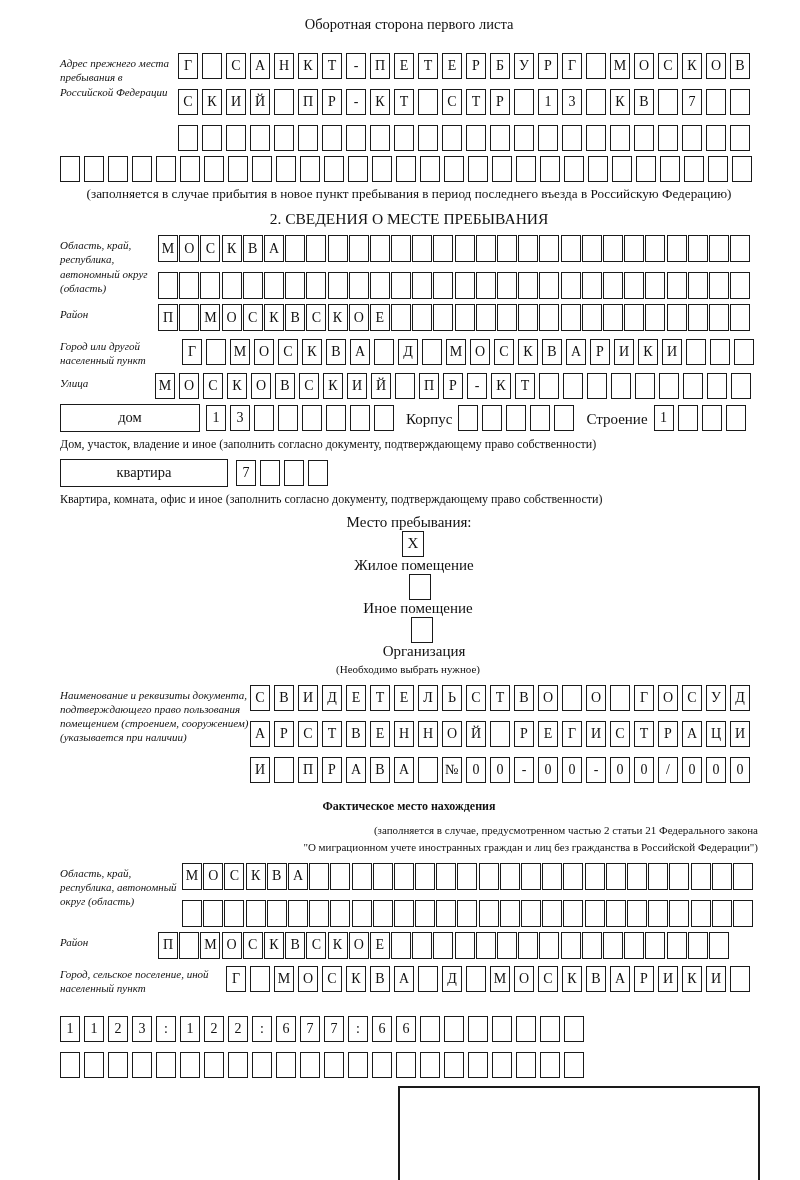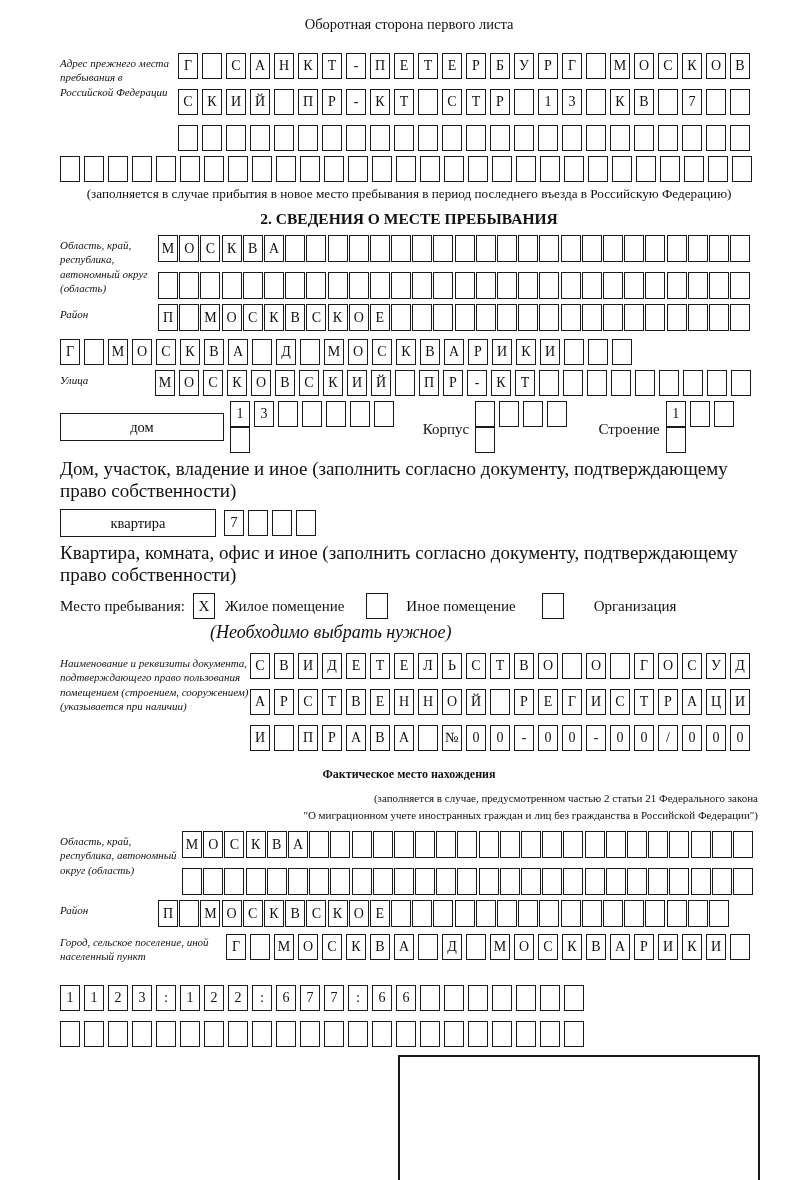--- a/index.html
+++ b/index.html
@@ -14,31 +14,31 @@
 
   
   .grid { display:flex; flex-wrap:wrap; }
   .grid .cell { width:20px; height:26px; border:1.6px solid #1a1a1a; margin-right:4px;
     display:flex; align-items:center; justify-content:center;
     font-size:14px; line-height:1; flex-shrink:0; }
   .grid.tight .cell { width:20px; height:27px; border:1.9px solid #1a1a1a; margin-right:1.2px; }
   .rowgap { margin-bottom:10px; }
 
   .center-note { text-align:center; font-size:13.2px; margin:4px 0 6px 0; }
-  .sec-title { text-align:center; font-weight:bold; font-size:15.5px; margin:8px 0 7px 0; }
+  .sec-title { text-align:center; font-weight:normal; font-size:15.5px; margin:8px 0 7px 0; }
 
   .labelbox { border:1.9px solid #1a1a1a; height:28px; display:flex; align-items:center;
     justify-content:center; font-size:14.5px; flex-shrink:0; }
   .inline-lbl { font-size:15px; padding:4px 6px 0 8px; flex-shrink:0; }
-  .left-note { font-size:19px; margin:3px 0 7px 0; }
-
-  .chk-row { display:flex; align-items:center; font-size:15px; margin-top:4px; }
+  .left-note { font-size:12px; margin:3px 0 7px 0; }
+
+  .chk-row { display:flex; align-items:center; font-size:15px; margin-top:4px;flex-direction:column; }
   .chkbox { width:22px; height:26px; border:1.9px solid #1a1a1a; display:flex;
     align-items:center; justify-content:center; font-size:15px; flex-shrink:0; }
-  .choose-note { font-size:18px; margin:3px 0 10px 150px; width:270px; text-align:left;font-style:italic; }
+  .choose-note { font-size:11px; margin:3px 0 10px 150px; width:270px; text-align:right; }
 
   .fact-title { text-align:center; font-weight:bold; font-size:12px; margin:16px 0 8px 0; }
   .fact-note { text-align:right; font-size:11px; line-height:1.55; }
 
   .mark-box { margin-left:338px; width:362px; height:172px; border:2px solid #1a1a1a; margin-top:8px; }
 
   .mt2{margin-top:2px;}
 </style>
 </head>
 <body>
@@ -154,21 +154,21 @@
       <span class="cell"></span>
       <span class="cell"></span>
       <span class="cell"></span>
       <span class="cell"></span>
       <span class="cell"></span>
       <span class="cell"></span>
       <span class="cell"></span>
       <span class="cell"></span>
       <span class="cell"></span>
     </div>
-  <div class="center-note">(заполняется в случае прибытия в новое место пребывания в период последнего въезда в Российскую Федерацию)</div>
+  <div class="center-note">(заполняется в случае прибытия в новое пункт пребывания в период последнего въезда в Российскую Федерацию)</div>
 
   <div class="sec-title">2. СВЕДЕНИЯ О МЕСТЕ ПРЕБЫВАНИЯ</div>
 
   <div class="field">
     <div class="flabel" style="width:98px;">Область, край, республика, автономный округ (область)</div>
     <div>
       <div class="grid tight rowgap">
           <span class="cell">М</span>
           <span class="cell">О</span>
           <span class="cell">С</span>
@@ -259,20 +259,21 @@
         <span class="cell"></span>
         <span class="cell"></span>
         <span class="cell"></span>
         <span class="cell"></span>
         <span class="cell"></span>
         <span class="cell"></span>
       </div>
   </div>
 
   <div class="field">
+    <div class="flabel" style="width:122px;">Город или другой населенный пункт</div>
     <div class="grid" style="padding-top:3px;">
         <span class="cell">Г</span>
         <span class="cell"></span>
         <span class="cell">М</span>
         <span class="cell">О</span>
         <span class="cell">С</span>
         <span class="cell">К</span>
         <span class="cell">В</span>
         <span class="cell">А</span>
         <span class="cell"></span>
@@ -319,21 +320,21 @@
         <span class="cell"></span>
         <span class="cell"></span>
         <span class="cell"></span>
         <span class="cell"></span>
         <span class="cell"></span>
         <span class="cell"></span>
       </div>
   </div>
 
   <div class="field" style="align-items:center;">
-    <div class="labelbox" style="width:164px;">дом</div>
+    <div class="labelbox" style="width:140px;">дом</div>
     <div class="grid" style="margin-left:6px;">
         <span class="cell">1</span>
         <span class="cell">3</span>
         <span class="cell"></span>
         <span class="cell"></span>
         <span class="cell"></span>
         <span class="cell"></span>
         <span class="cell"></span>
         <span class="cell"></span>
       </div>
@@ -349,21 +350,21 @@
     <div class="grid">
         <span class="cell">1</span>
         <span class="cell"></span>
         <span class="cell"></span>
         <span class="cell"></span>
       </div>
   </div>
   <div class="left-note">Дом, участок, владение и иное (заполнить согласно документу, подтверждающему право собственности)</div>
 
   <div class="field" style="align-items:center;">
-    <div class="labelbox" style="width:156px;">квартира</div>
+    <div class="labelbox" style="width:168px;">квартира</div>
     <div class="grid" style="margin-left:8px;">
         <span class="cell">7</span>
         <span class="cell"></span>
         <span class="cell"></span>
         <span class="cell"></span>
       </div>
   </div>
   <div class="left-note">Квартира, комната, офис и иное (заполнить согласно документу, подтверждающему право собственности)</div>
 
   <div class="chk-row">

